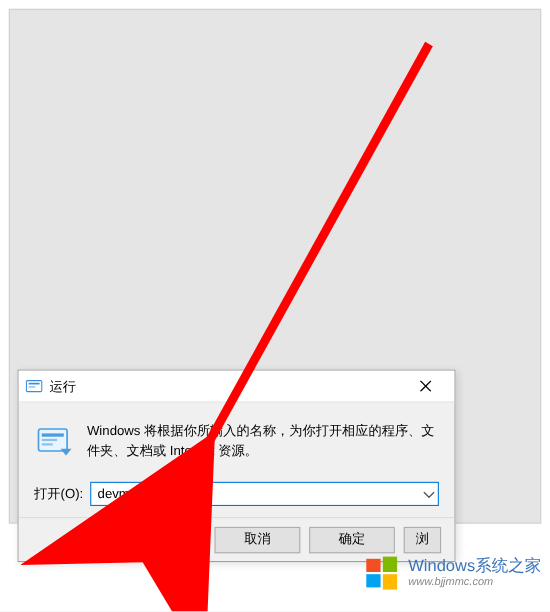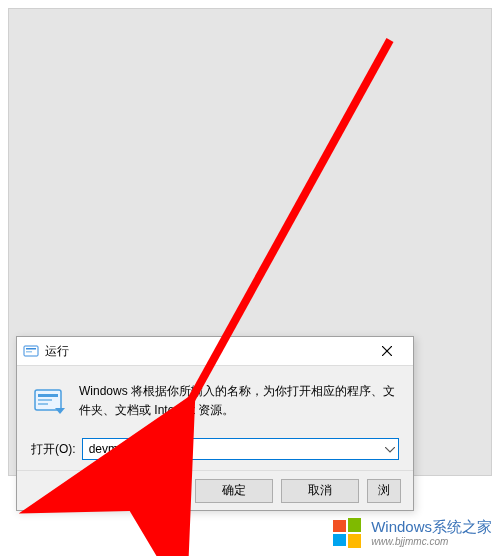--- a/index.html
+++ b/index.html
@@ -140,21 +140,21 @@
     .win-btn.cut { min-width: 30px; }
     .arrow-svg {
       position: absolute;
       left: 0;
       top: 0;
       pointer-events: none;
     }
     .watermark {
       position: absolute;
       right: 8px;
-      bottom: 6px;
+      bottom: 18px;
       display: flex;
       align-items: center;
       gap: 6px;
       justify-content: flex-end;
     }
     .wm-logo { width: 34px; height: 34px; }
     .wm-text { display: flex; flex-direction: column; line-height: 1.1; }
     .wm-main { font-size: 15px; color: #3a73b8; font-weight: 500; }
     .wm-sub { font-size: 10px; color: #888; font-style: italic; }
   </style>
@@ -202,22 +202,22 @@
         <span class="combo-caret">
           <svg width="10" height="6" viewBox="0 0 10 6">
               <path d="M0 0 L5 5 L10 0" fill="none" stroke="#555" stroke-width="1.2"></path>
             </svg>
         </span>
       </div>
     </div>
   </div>
 
   <div class="button-row">
+    <button class="win-btn">取消</button>
     <button class="win-btn">确定</button>
-    <button class="win-btn">取消</button>
     <button class="win-btn cut">浏</button>
   </div>
 </div>
 
 <svg class="arrow-svg" width="500" height="556">
   <defs>
     <marker id="ah" markerWidth="24" markerHeight="24" refX="4" refY="12" orient="auto">
       <path d="M0,12 L24,0 L17,12 L24,24 Z" fill="#ff0000"></path>
     </marker>
   </defs>

